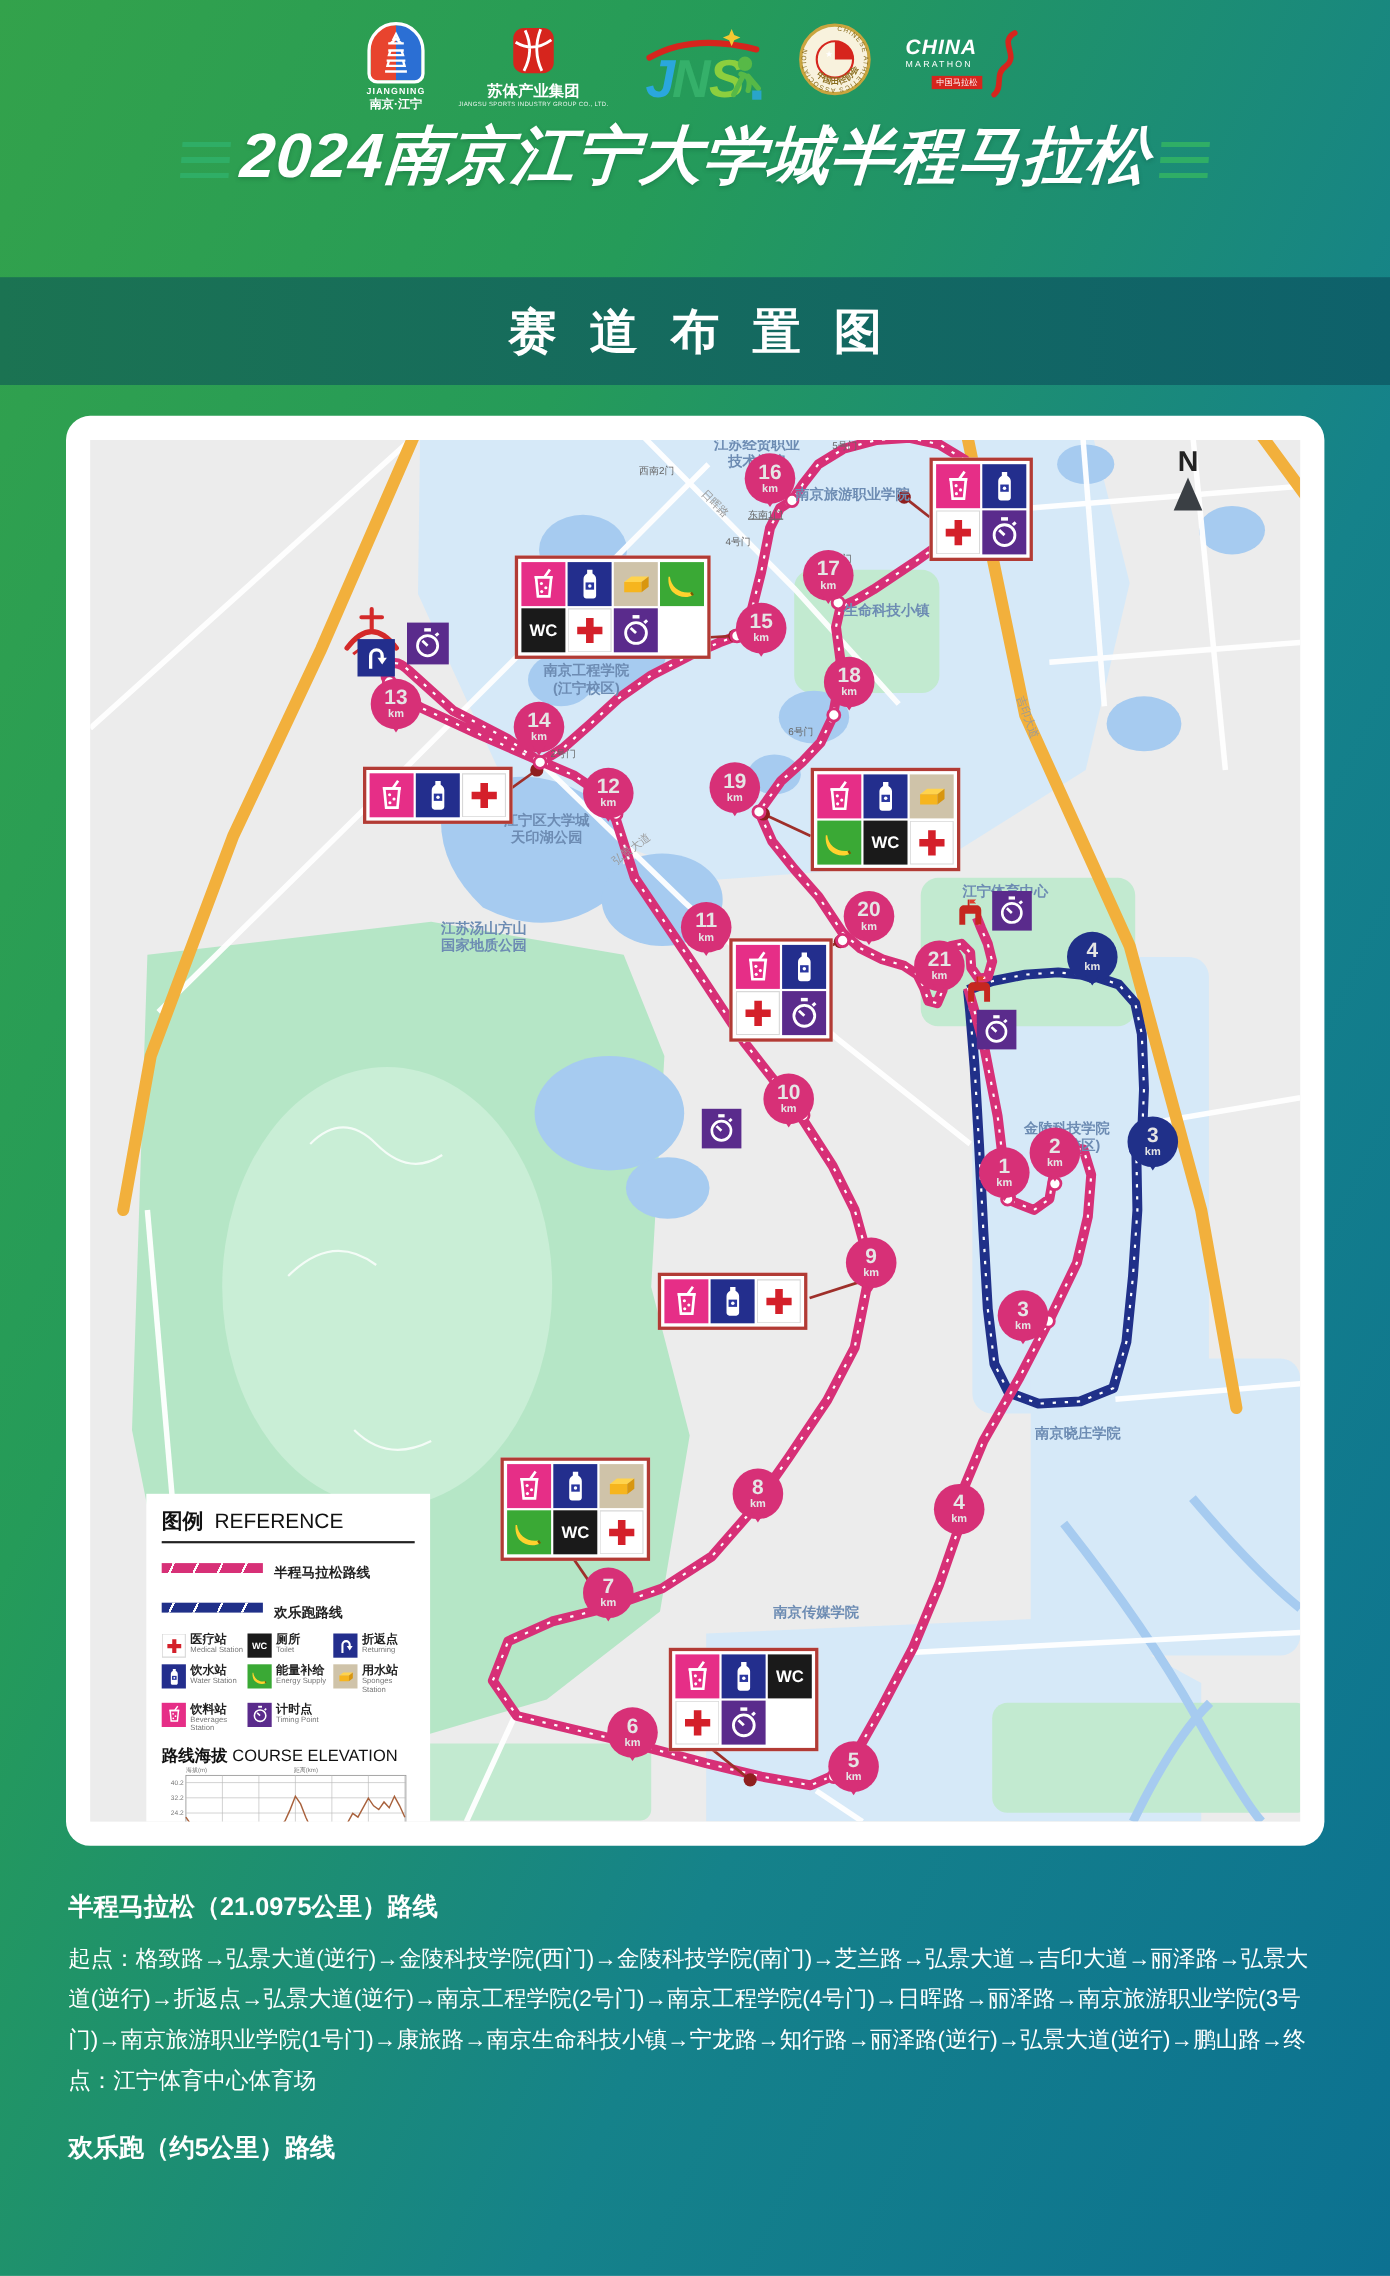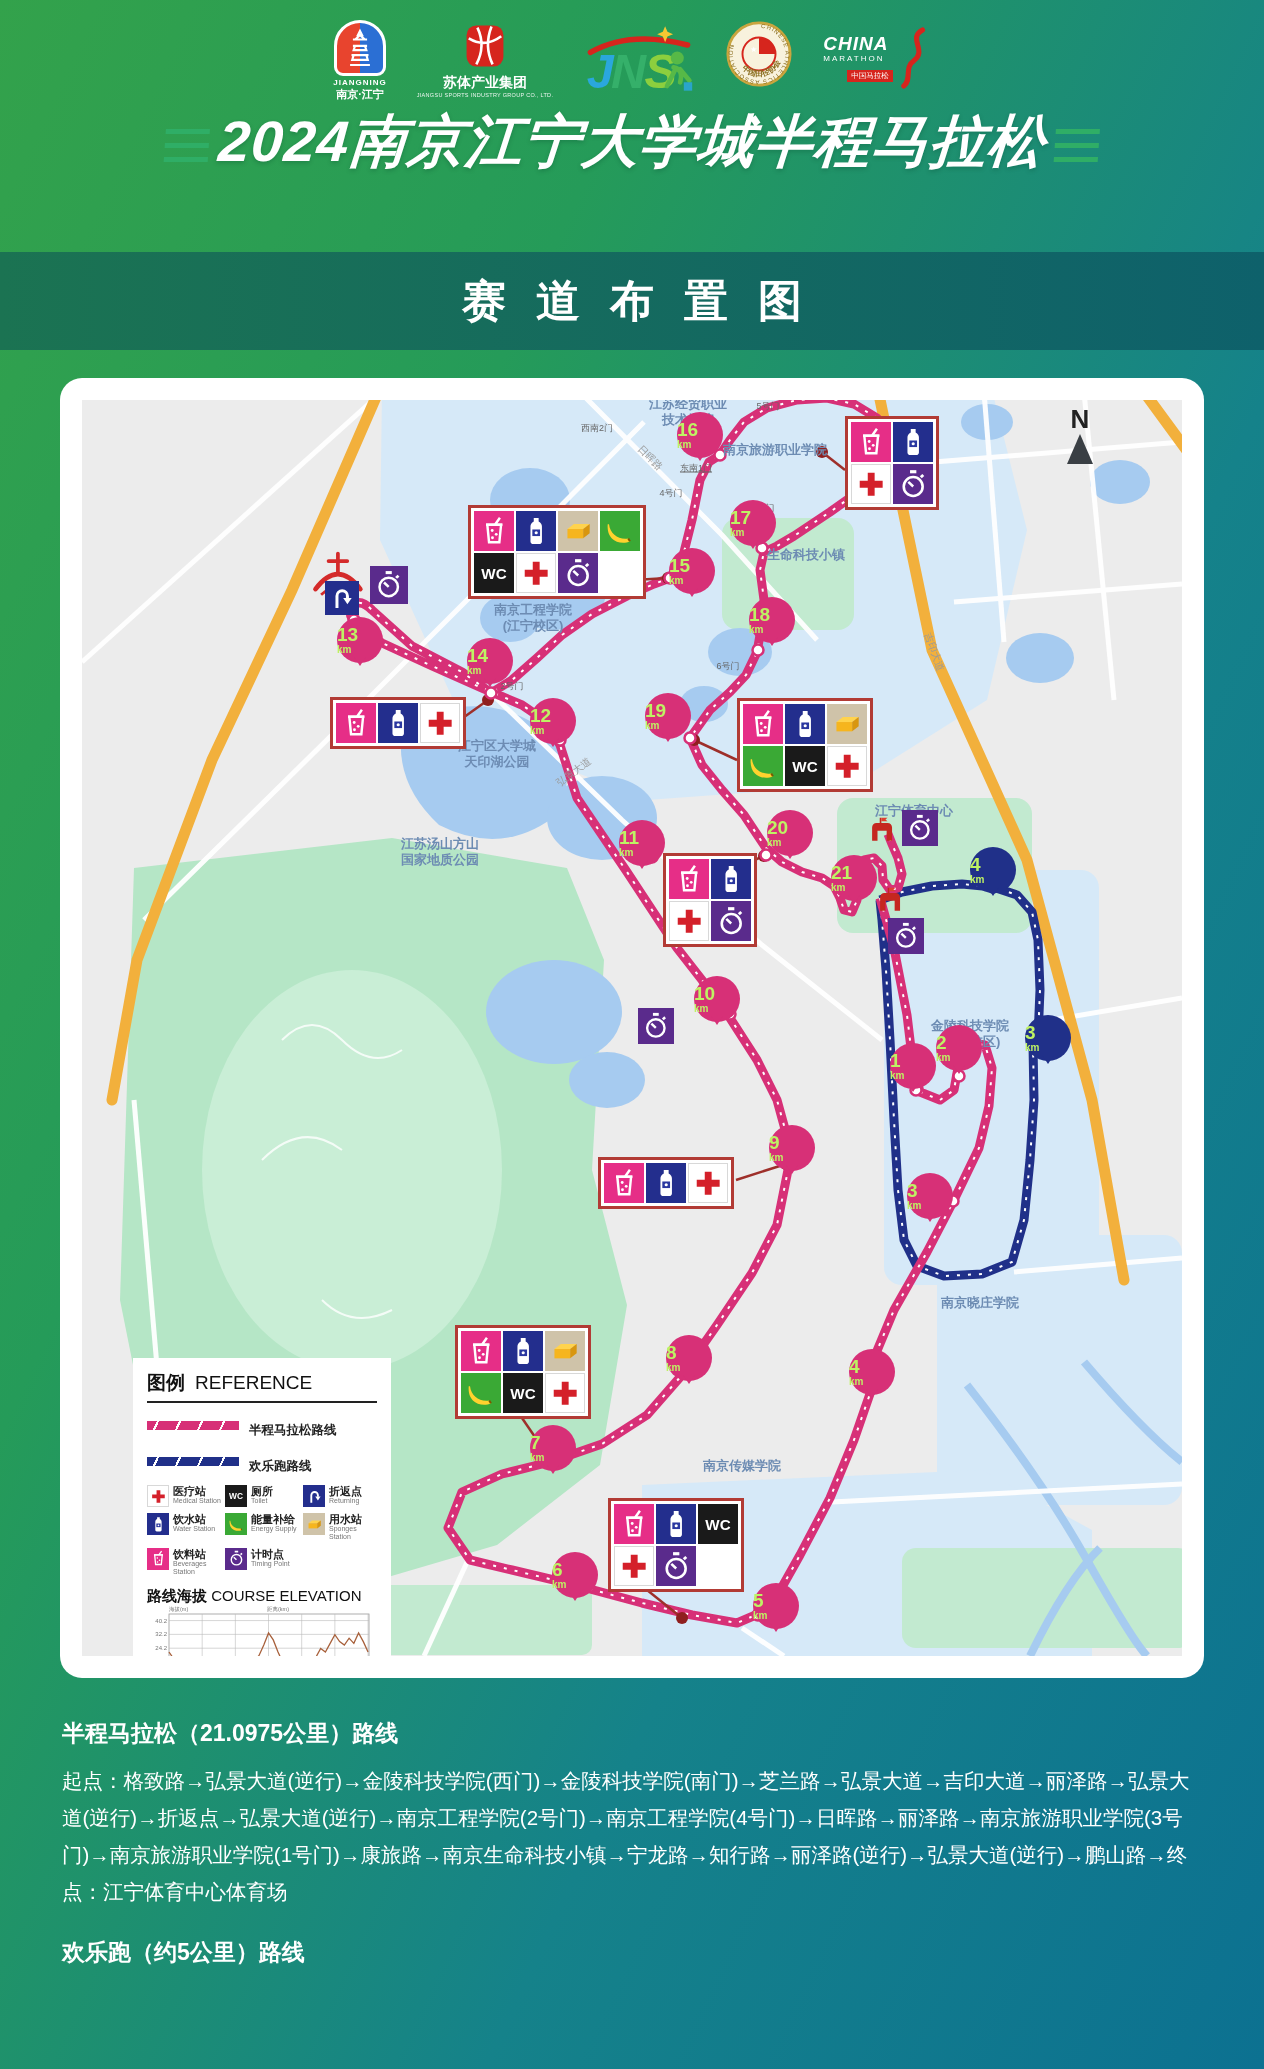--- a/index.html
+++ b/index.html
@@ -32,21 +32,21 @@
   
   .map-card{position:absolute;left:60px;top:378px;width:1144px;height:1300px;background:#fff;border-radius:22px;padding:22px;}
   .map{position:relative;width:1100px;height:1256px;background:#ececec;overflow:hidden;}
   .map-base{position:absolute;left:0;top:0;}
   .map-label{position:absolute;transform:translate(-50%,-50%);color:#6d8cb3;font-size:13px;font-weight:600;text-align:center;white-space:pre-line;line-height:1.25;}
   .gate-label{position:absolute;transform:translate(-50%,-50%);color:#666;font-size:9px;white-space:nowrap;}
   .road-label{position:absolute;color:#9a9a9a;font-size:10px;white-space:nowrap;}
   .north{position:absolute;left:985px;top:6px;text-align:center;}
   .north .n{font-size:26px;font-weight:bold;color:#222;line-height:1;}
   .north .tri{width:0;height:0;margin:2px auto 0;border-left:13px solid transparent;border-right:13px solid transparent;border-bottom:30px solid #3a3f44;}
-  .mk{position:absolute;width:46px;height:46px;border-radius:50%;display:flex;flex-direction:column;justify-content:center;color:#bef264;font-weight:bold;transform:translate(-50%,-50%);z-index:6;}
+  .mk{position:absolute;width:46px;height:46px;border-radius:50%;display:flex;flex-direction:column;align-items:center;justify-content:center;color:#e5e5e5;font-weight:bold;transform:translate(-50%,-50%);z-index:6;}
   .mk .mv{font-size:19px;line-height:1;}
   .mk .mu{font-size:10px;line-height:1;margin-top:1px;}
   .mk::after{content:"";position:absolute;bottom:-9px;left:50%;transform:translateX(-50%);border:6px solid transparent;}
   .mk.half{background:var(--pink);} .mk.half::after{border-top:9px solid var(--pink);}
   .mk.fun{background:var(--navy);} .mk.fun::after{border-top:9px solid var(--navy);}
   .stbox{position:absolute;background:#fff;border:3px solid var(--boxborder);display:grid;gap:2px;padding:3px;z-index:5;}
   .sticon{width:40px;height:40px;display:flex;align-items:center;justify-content:center;}
   .sticon svg{width:86%;height:86%;}
   .ic-beverage{background:#e62e87;} .ic-water{background:#232e8d;} .ic-sponge{background:#cfc3a9;}
   .ic-energy{background:#3aa935;} .ic-toilet{background:#1a1a1a;color:#fff;font-weight:bold;}

